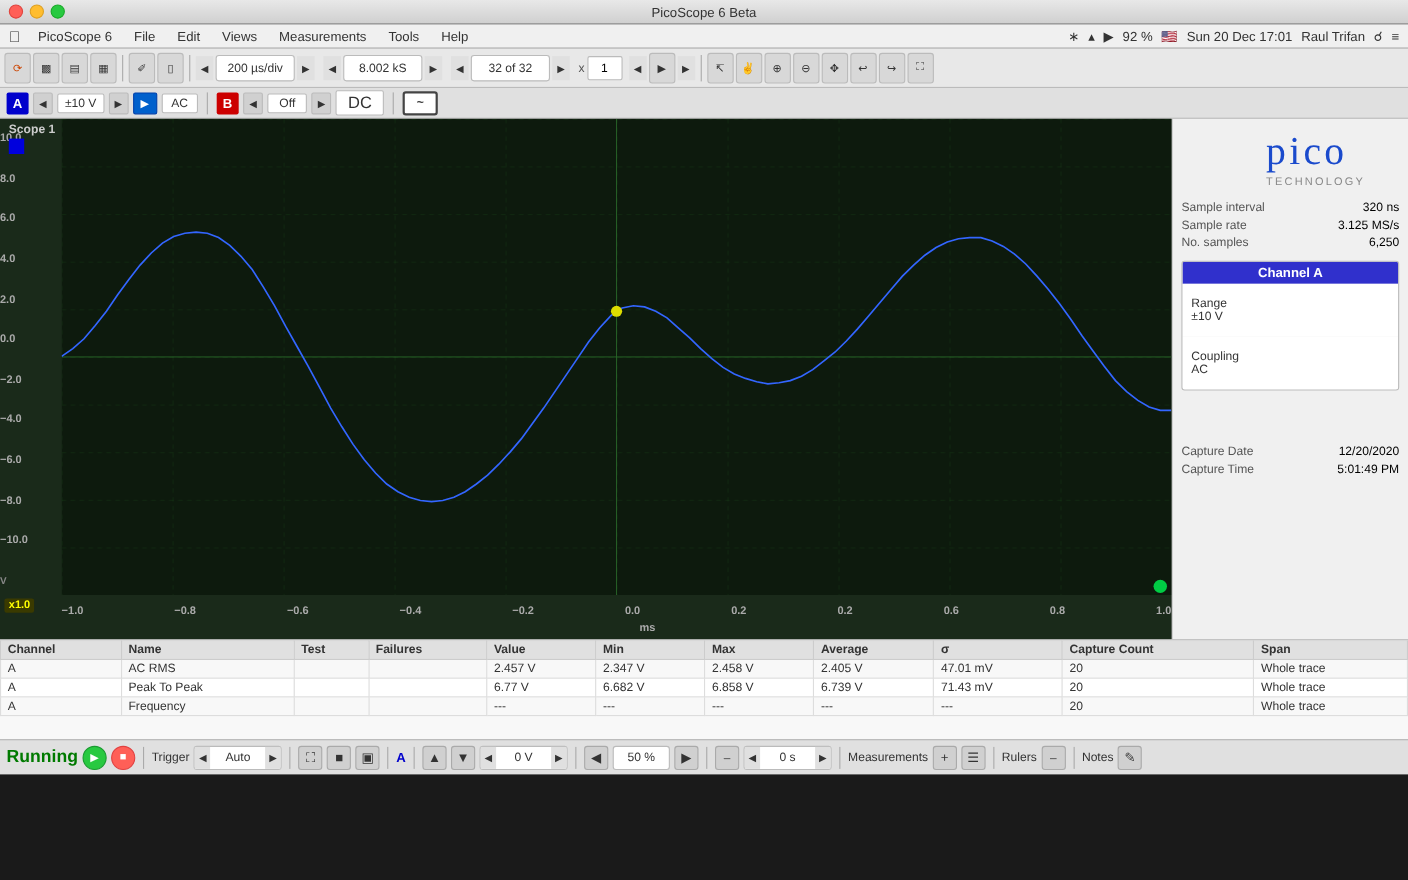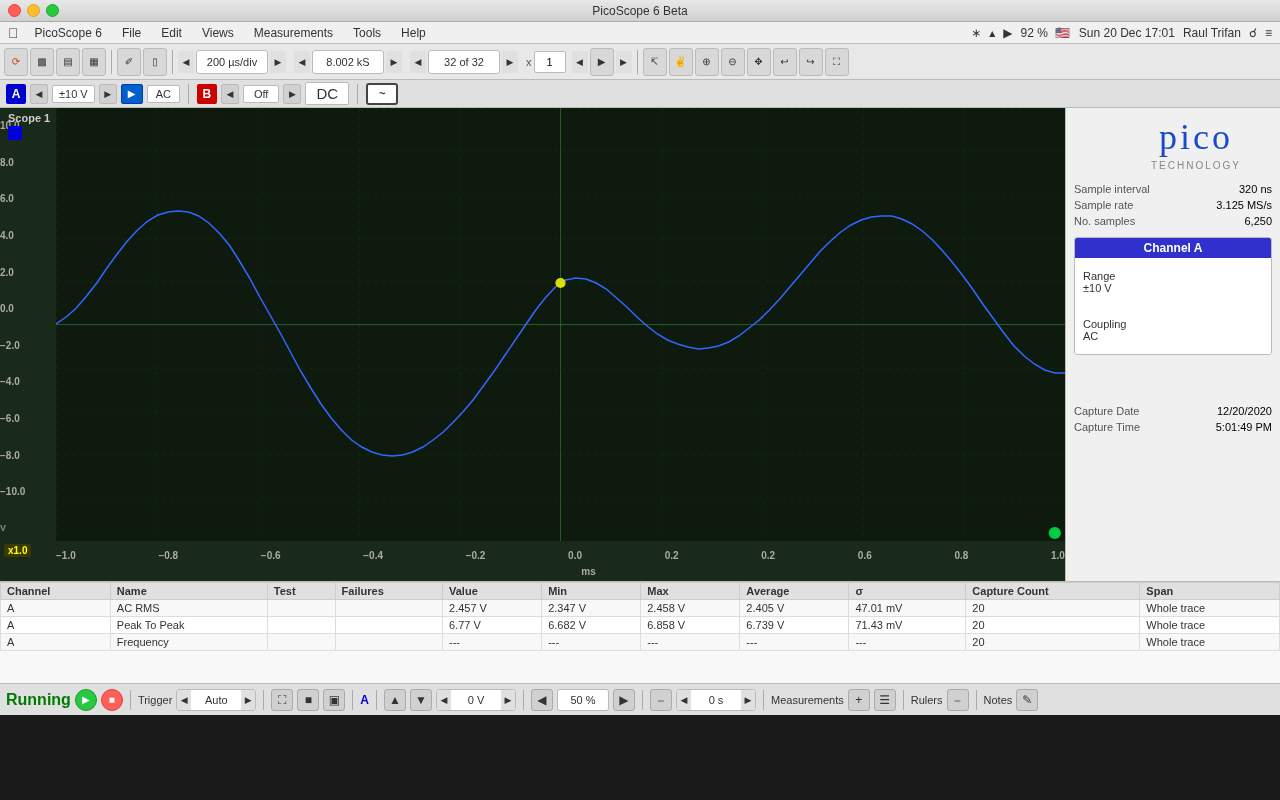--- a/index.html
+++ b/index.html
@@ -486,21 +486,21 @@
     </div>
 
     <div style="position:absolute; bottom:4px; left:calc(56px + 50%); font-size:10px; color:#aaa; transform:translateX(-50%);">ms</div>
 
     <div style="position:absolute; bottom:24px; left:4px; background:#3a3a00; color:#ffff00; font-size:10px; padding:1px 4px; border-radius:2px;">x1.0</div>
   </div>
 
   <div class="properties-panel">
 
     <div class="pico-svg-container">
-      <div style="text-align:center;margin-left:46px;">
+      <div style="margin-left:46px;">
         <div style="font-size:36px; font-weight:200; color:#1a4acc; letter-spacing:3px; font-family: Georgia, serif;">pico</div>
         <div style="font-size:10px; color:#888; letter-spacing:2px; text-transform:uppercase; margin-top:2px;">Technology</div>
       </div>
     </div>
 
 
     <div style="height:6px;"></div>
 
     <div class="props-row">
       <span class="props-label">Sample interval</span>
@@ -533,21 +533,21 @@
       <span class="props-label">Capture Date</span>
       <span class="props-value">12/20/2020</span>
     </div>
     <div class="props-capture-row">
       <span class="props-label">Capture Time</span>
       <span class="props-value">5:01:49 PM</span>
     </div>
   </div>
 </div>
 
-<div class="measurements-area" style="height:102px; overflow-y:auto;">
+<div class="measurements-area" style="height:91px; overflow-y:auto;">
   <table class="meas-table">
     <thead>
       <tr>
         <th>Channel</th>
         <th>Name</th>
         <th>Test</th>
         <th>Failures</th>
         <th>Value</th>
         <th>Min</th>
         <th>Max</th>

